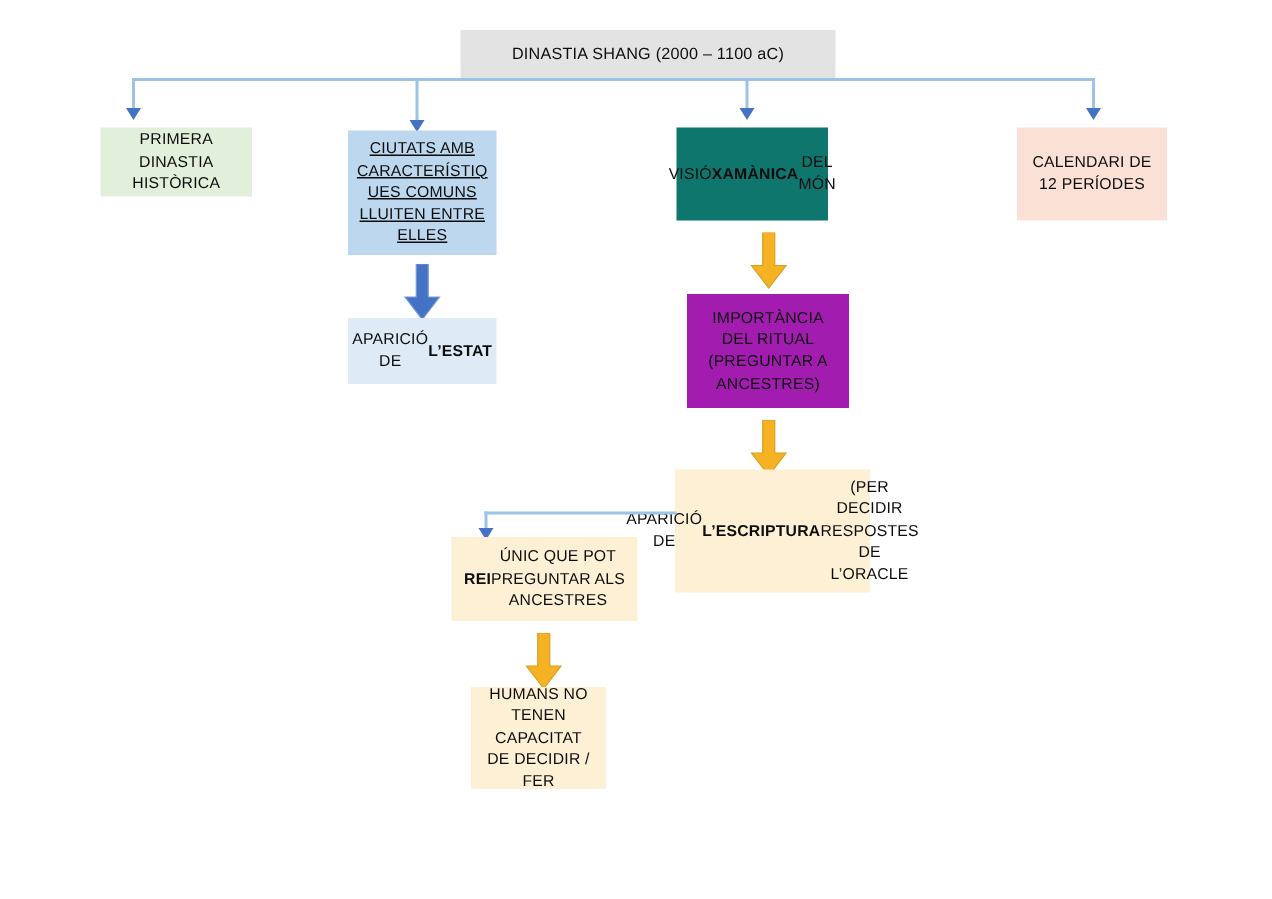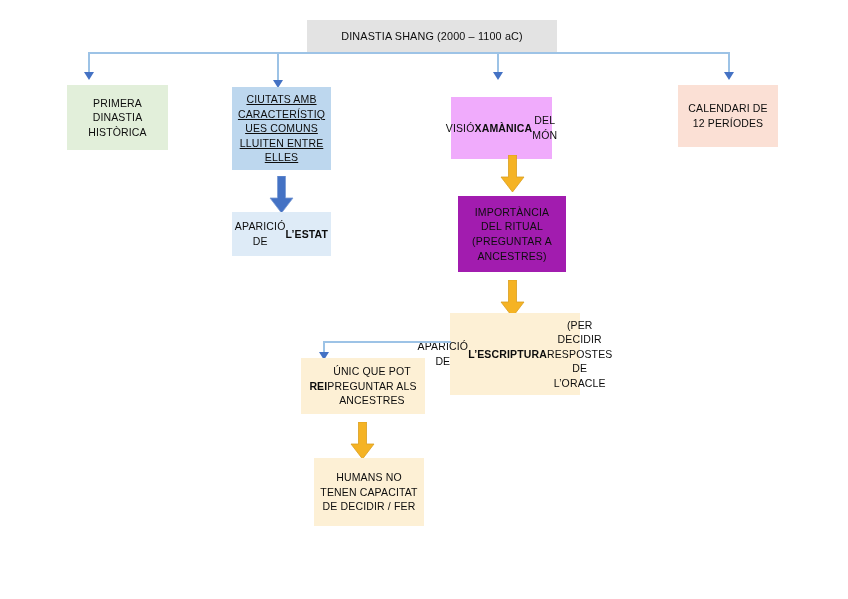--- a/index.html
+++ b/index.html
@@ -31,21 +31,21 @@
     padding: 2px 4px;
     white-space: pre-line;
   }
   .node.title {
     background: #e3e3e3;
     font-size: 10.8px;
   }
   .node.green   { background: #e2efda; }
   .node.blue    { background: #bdd7ee; }
   .node.lblue   { background: #deebf7; }
-  .node.gold    { background: #f0abfc; margin-top: 12px; }
+  .node.gold    { background: #0f766e; }
   .node.pink    { background: #fbe0d5; }
   .node.cream   { background: #a21caf; }
   .node.cream2  { background: #fdf0d5; }
 
   .node b { font-weight: bold; }
 
   
   .line {
     position: absolute;
     background: #9dc3e6;
@@ -82,21 +82,21 @@
 
   <div class="line v" style="left:277px; top:52px; height:30px;"></div>
   <div class="arrowhead-sm" style="left:273px; top:80px;"></div>
 
   <div class="line v" style="left:497px; top:52px; height:22px;"></div>
   <div class="arrowhead-sm" style="left:493px; top:72px;"></div>
 
   <div class="line v" style="left:728px; top:52px; height:22px;"></div>
   <div class="arrowhead-sm" style="left:724px; top:72px;"></div>
 
-  <div class="node green" style="left:67px; top:85px; width:101px; height:65px;">PRIMERA
+  <div class="node green" style="left:67px; top:85px; width:101px; height:46px;">PRIMERA
 DINASTIA
 HISTÒRICA</div>
 
   <div class="node blue" style="left:232px; top:87px; width:99px; height:83px;text-decoration:underline;">CIUTATS AMB
 CARACTERÍSTIQ
 UES COMUNS
 LLUITEN ENTRE
 ELLES</div>
 
   <div class="node gold" style="left:451px; top:85px; width:101px; height:62px;"><span>VISIÓ</span><span style="white-space:pre;">
@@ -144,17 +144,17 @@
   <div class="node cream2" style="left:301px; top:358px; width:124px; height:56px;"><b>REI</b><span> ÚNIC QUE POT
 PREGUNTAR ALS
 ANCESTRES</span></div>
 
   <div class="blockarrow" style="left:350px; top:422px;">
     <svg width="25" height="38" viewBox="0 0 25 38">
       <polygon points="8.5,0 16.5,0 16.5,22 24,22 12.5,37 1,22 8.5,22" fill="#f5b324" stroke="#d99e1f" stroke-width="0.8"></polygon>
     </svg>
   </div>
 
-  <div class="node cream2" style="left:314px; top:458px; width:110px; height:68px;">HUMANS NO
+  <div class="node cream2" style="left:314px; top:458px; width:90px; height:68px;">HUMANS NO
 TENEN CAPACITAT
 DE DECIDIR / FER</div>
 
 </div>
 
 </body></html>

